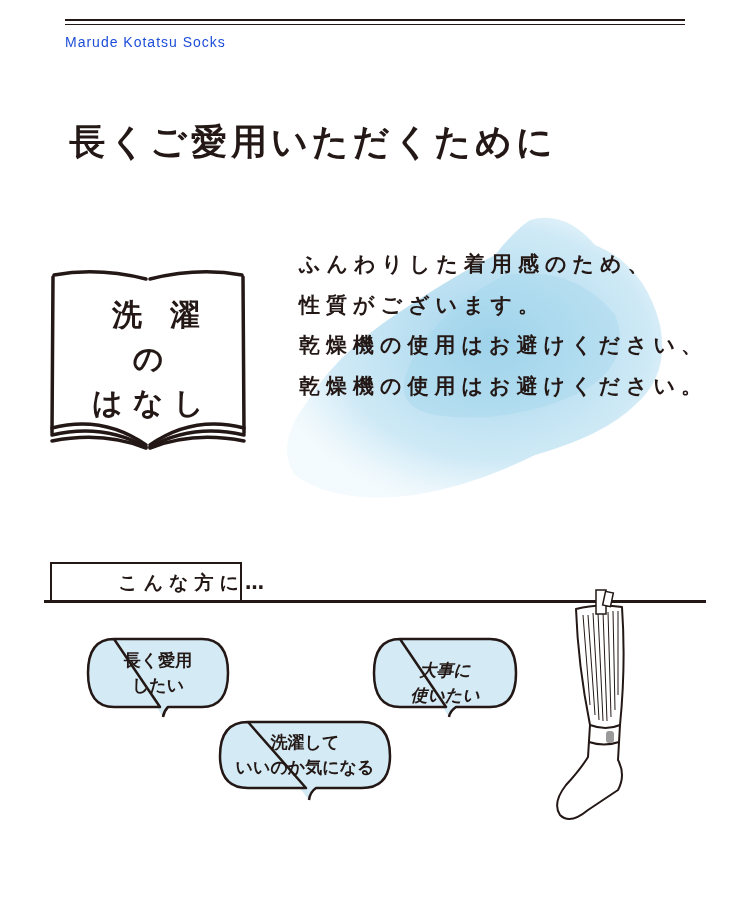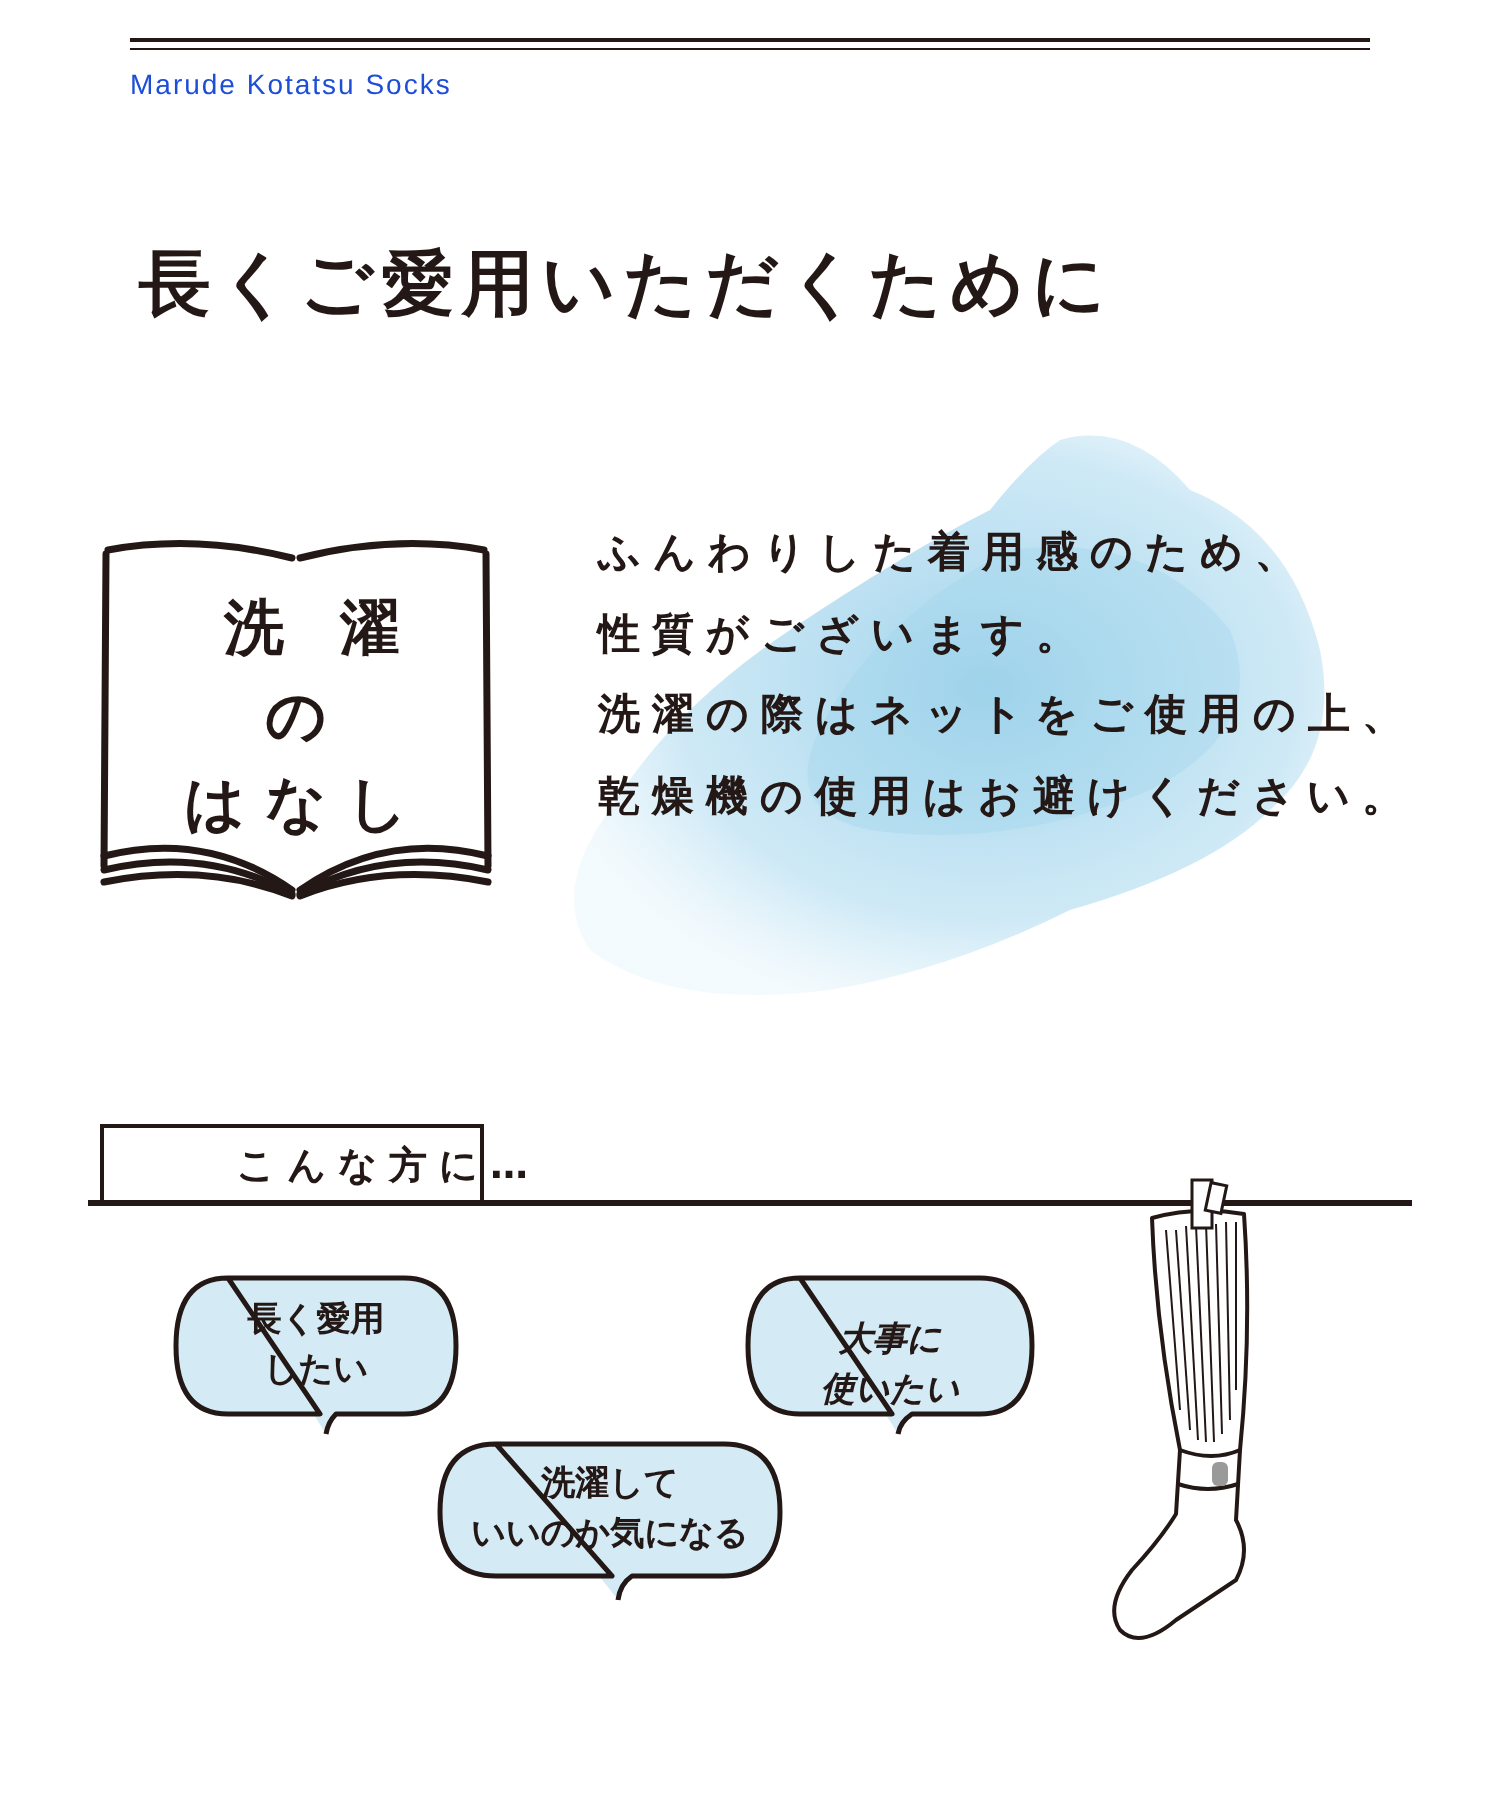--- a/index.html
+++ b/index.html
@@ -8,21 +8,21 @@
   .abs { position:absolute; }
   .rule1 { left:65px; top:19px; width:620px; height:1.5px; background:#231815; }
   .rule2 { left:65px; top:24px; width:620px; height:1px; background:#231815; }
   .brand { left:65px; top:34px; font-family:"Liberation Sans", sans-serif; font-size:14px; letter-spacing:1px; color:#1d4ed8; }
   .title { left:0; top:118px; width:626px; text-align:center; font-size:36px; font-weight:bold; letter-spacing:4px; }
   .book { left:48px; top:265px; width:200px; height:185px; }
   .book-text { left:68px; top:293px; width:160px; text-align:center; font-size:30px; font-weight:bold; line-height:44px; }
   .book-text .l1 { letter-spacing:28px; padding-left:28px;text-align:right; }
   .book-text .l3 { letter-spacing:10px; padding-left:10px; }
   .wash { left:275px; top:205px; width:425px; height:310px; }
-  .body-text { left:299px; top:244px; font-size:21px; font-weight:bold; line-height:40.5px; letter-spacing:6px; white-space:nowrap;margin-top:12px; }
+  .body-text { left:299px; top:244px; font-size:21px; font-weight:bold; line-height:40.5px; letter-spacing:6px; white-space:nowrap; }
   .tag-box { left:50px; top:562px; width:188px; height:38px; border:2.5px solid #231815; border-bottom:none; background:#fff; }
   .tag-label { left:50px; top:570px; width:220px; text-align:right; font-size:19px; font-weight:bold; letter-spacing:6px; }
   .hline { left:44px; top:600px; width:662px; height:3px; background:#231815; }
   .bubble-svg { position:absolute; }
   .bubble-text { position:absolute; text-align:center; font-size:17px; font-weight:bold; line-height:25px; }
   .sock { left:548px; top:585px; width:110px; height:240px; }
   .note { left:660px; top:870px; font-size:15px; color:#231815;margin-top:48px; }
 </style>
 </head>
 <body>
@@ -61,21 +61,21 @@
       <stop offset="100%" stop-color="#d9eff9" stop-opacity="0.3"></stop>
     </radialGradient>
   </defs>
   <path d="M255 15 Q290 5 320 40 Q370 60 385 120 Q395 170 360 200 Q330 230 260 250 Q200 280 140 290 Q60 300 20 270 Q0 240 30 200 Q60 150 120 110 Q180 70 220 50 Q240 25 255 15 Z" fill="url(#wg)"></path>
   <path d="M230 70 Q300 60 340 110 Q360 160 300 190 Q230 220 160 210 Q110 200 140 150 Q170 100 230 70 Z" fill="#9fd3ec" opacity="0.35"></path>
 </svg>
 
 <div class="abs body-text">
   <div>ふんわりした着用感のため、</div>
   <div>性質がございます。</div>
-  <div>洗濯の際はネットをご使用の上、</div>
+  <div>乾燥機の使用はお避けください、</div>
   <div>乾燥機の使用はお避けください。</div>
 </div>
 
 <div class="abs tag-box"></div>
 <div class="abs tag-label">こんな方に…</div>
 <div class="abs hline"></div>
 
 <svg class="bubble-svg" style="left:84px;top:635px;width:148px;height:85px;" viewBox="0 0 148 85">
   <path d="M30 4 L118 4 Q144 4 144 38 Q144 72 118 72 L84 72 Q80 76 79 82 M76 72 L30 72 Q4 72 4 38 Q4 4 30 4 Z" fill="#d4ebf6" stroke="#231815" stroke-width="2.5" stroke-linejoin="round"></path>
 </svg>

